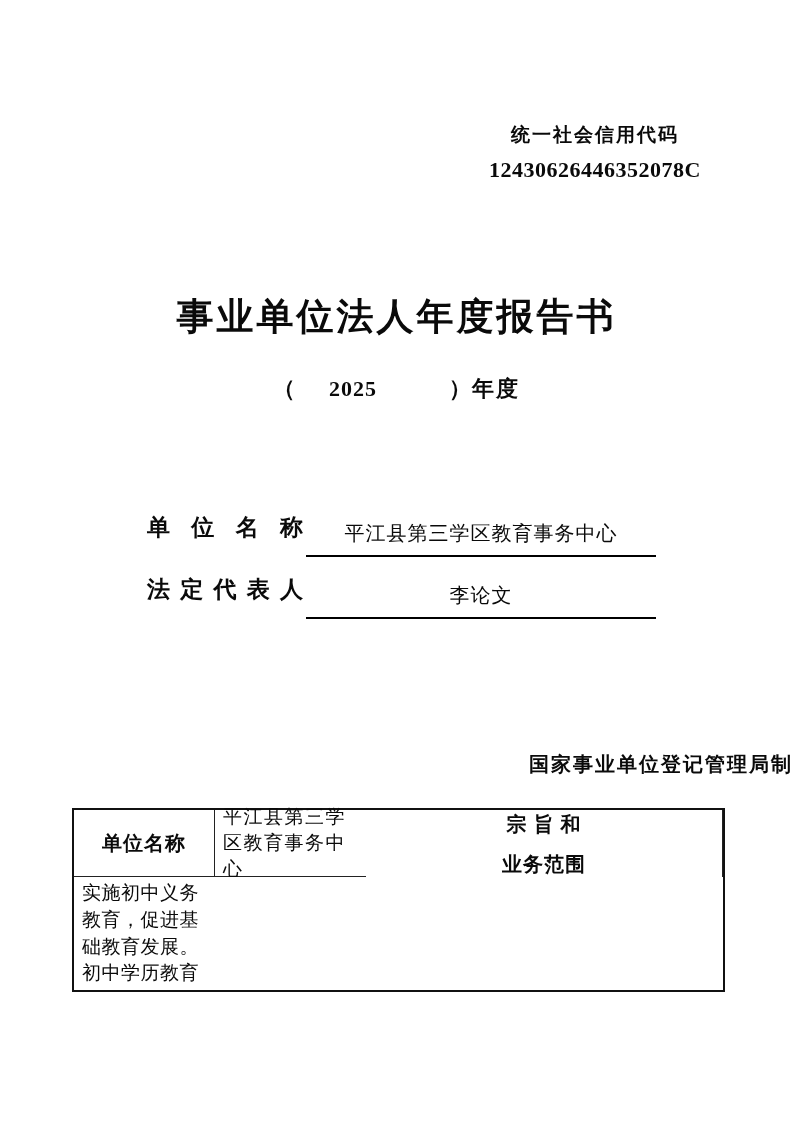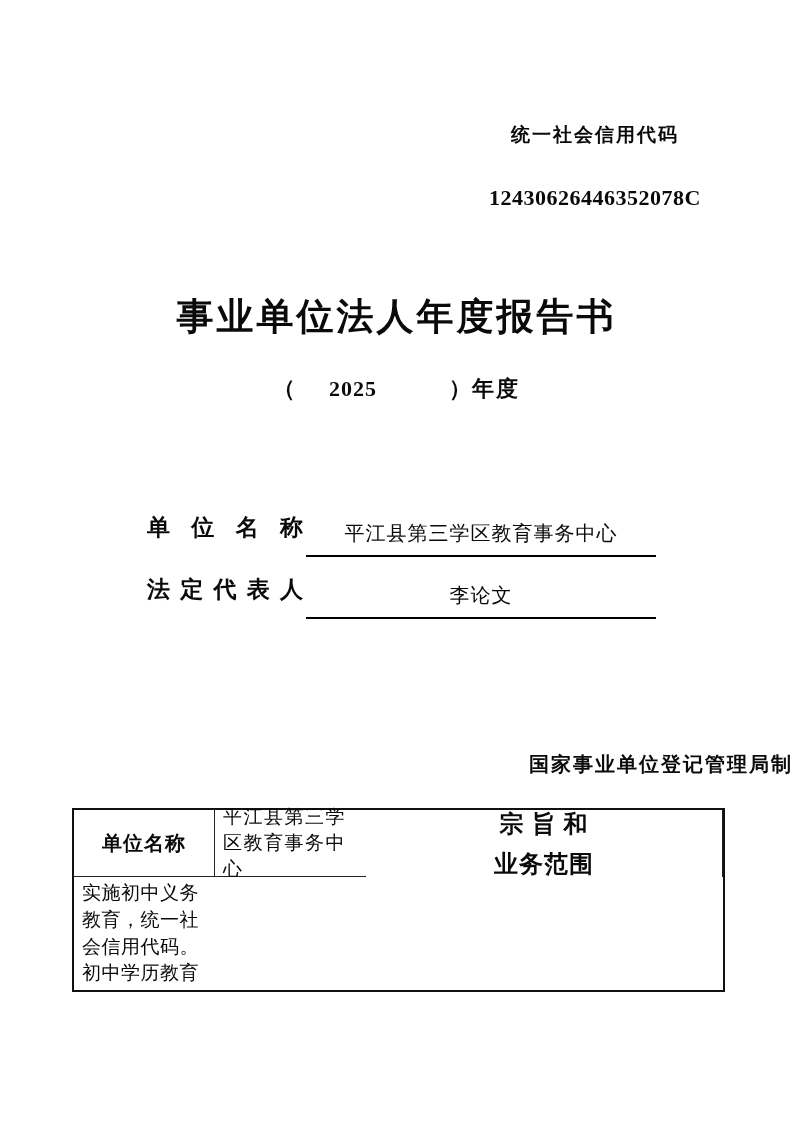--- a/index.html
+++ b/index.html
@@ -19,21 +19,21 @@
     left: 470px; top: 122px;
     width: 250px;
     text-align: center;
   }
   .credit-label {
     font-weight: bold;
     font-size: 19px;
     letter-spacing: 2px;
   }
   .credit-value {
-    margin-top: 37px;
+    margin-top: 9px;
     font-weight: bold;
     font-size: 22px;
     letter-spacing: 0.5px;
   }
 
   
   .title {
     position: absolute;
     left: 0; top: 292px;
     width: 793px;
@@ -139,21 +139,21 @@
     border-bottom: 1.5px solid #222;
     padding-left: 8px;
     font-size: 19px;
     letter-spacing: 1.5px;
   }
   .cell-label-2 {
     border-right: 1.5px solid #222;
     flex-direction: column;
     justify-content: center;
     font-weight: bold;
-    font-size: 24px;
+    font-size: 20px;
     line-height: 40px;
     letter-spacing: 1px;
   }
   .cell-value-2 {
     padding-left: 8px;
     padding-right: 4px;
     font-size: 19px;
     line-height: 1.4;
     letter-spacing: 0.5px;
   }
@@ -191,19 +191,19 @@
 
   <div class="cert-table">
     <div class="cell cell-label-1">单位名称</div>
     <div class="cell cell-value-1">平江县第三学区教育事务中心</div>
     <div class="cell cell-label-2">
       <div>宗 旨 和</div>
       <div>业务范围</div>
     </div>
     <div class="cell cell-value-2">
       <div>
-        <div>实施初中义务教育，统一社会信用代码。</div>
+        <div>实施初中义务教育，促进基础教育发展。</div>
         <div>初中学历教育</div>
       </div>
     </div>
   </div>
 
 </div>
 
 </body></html>

